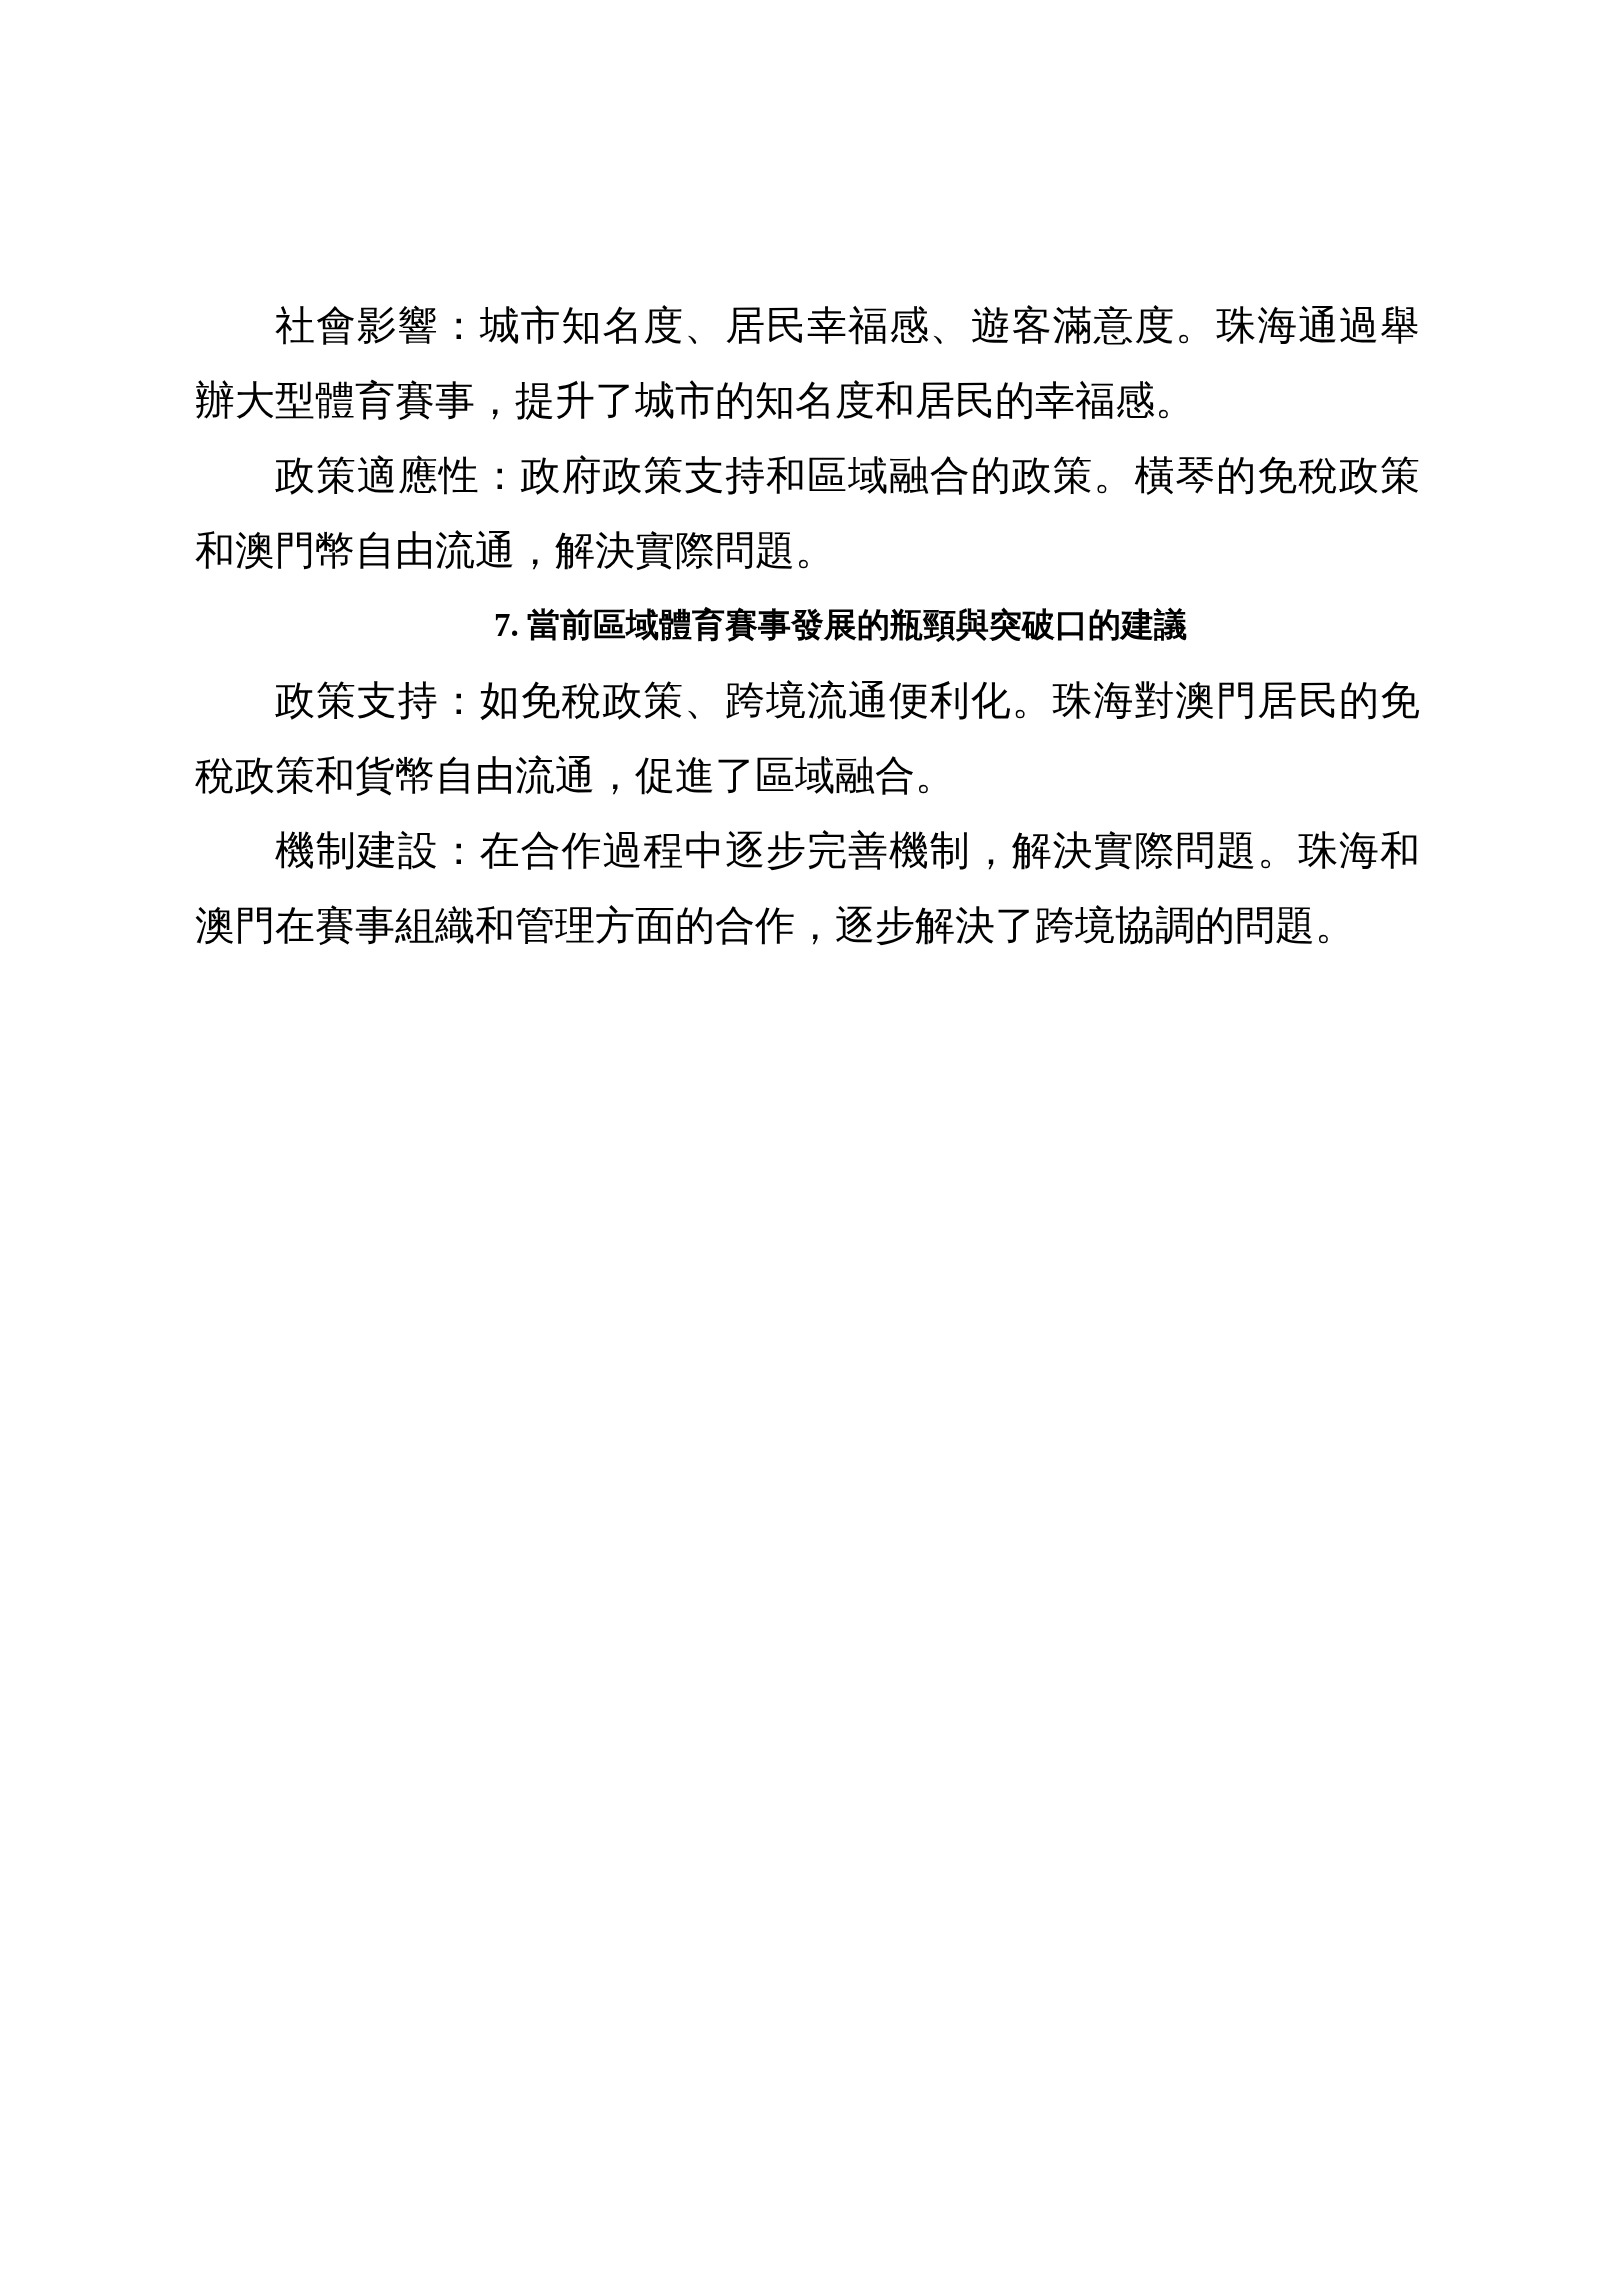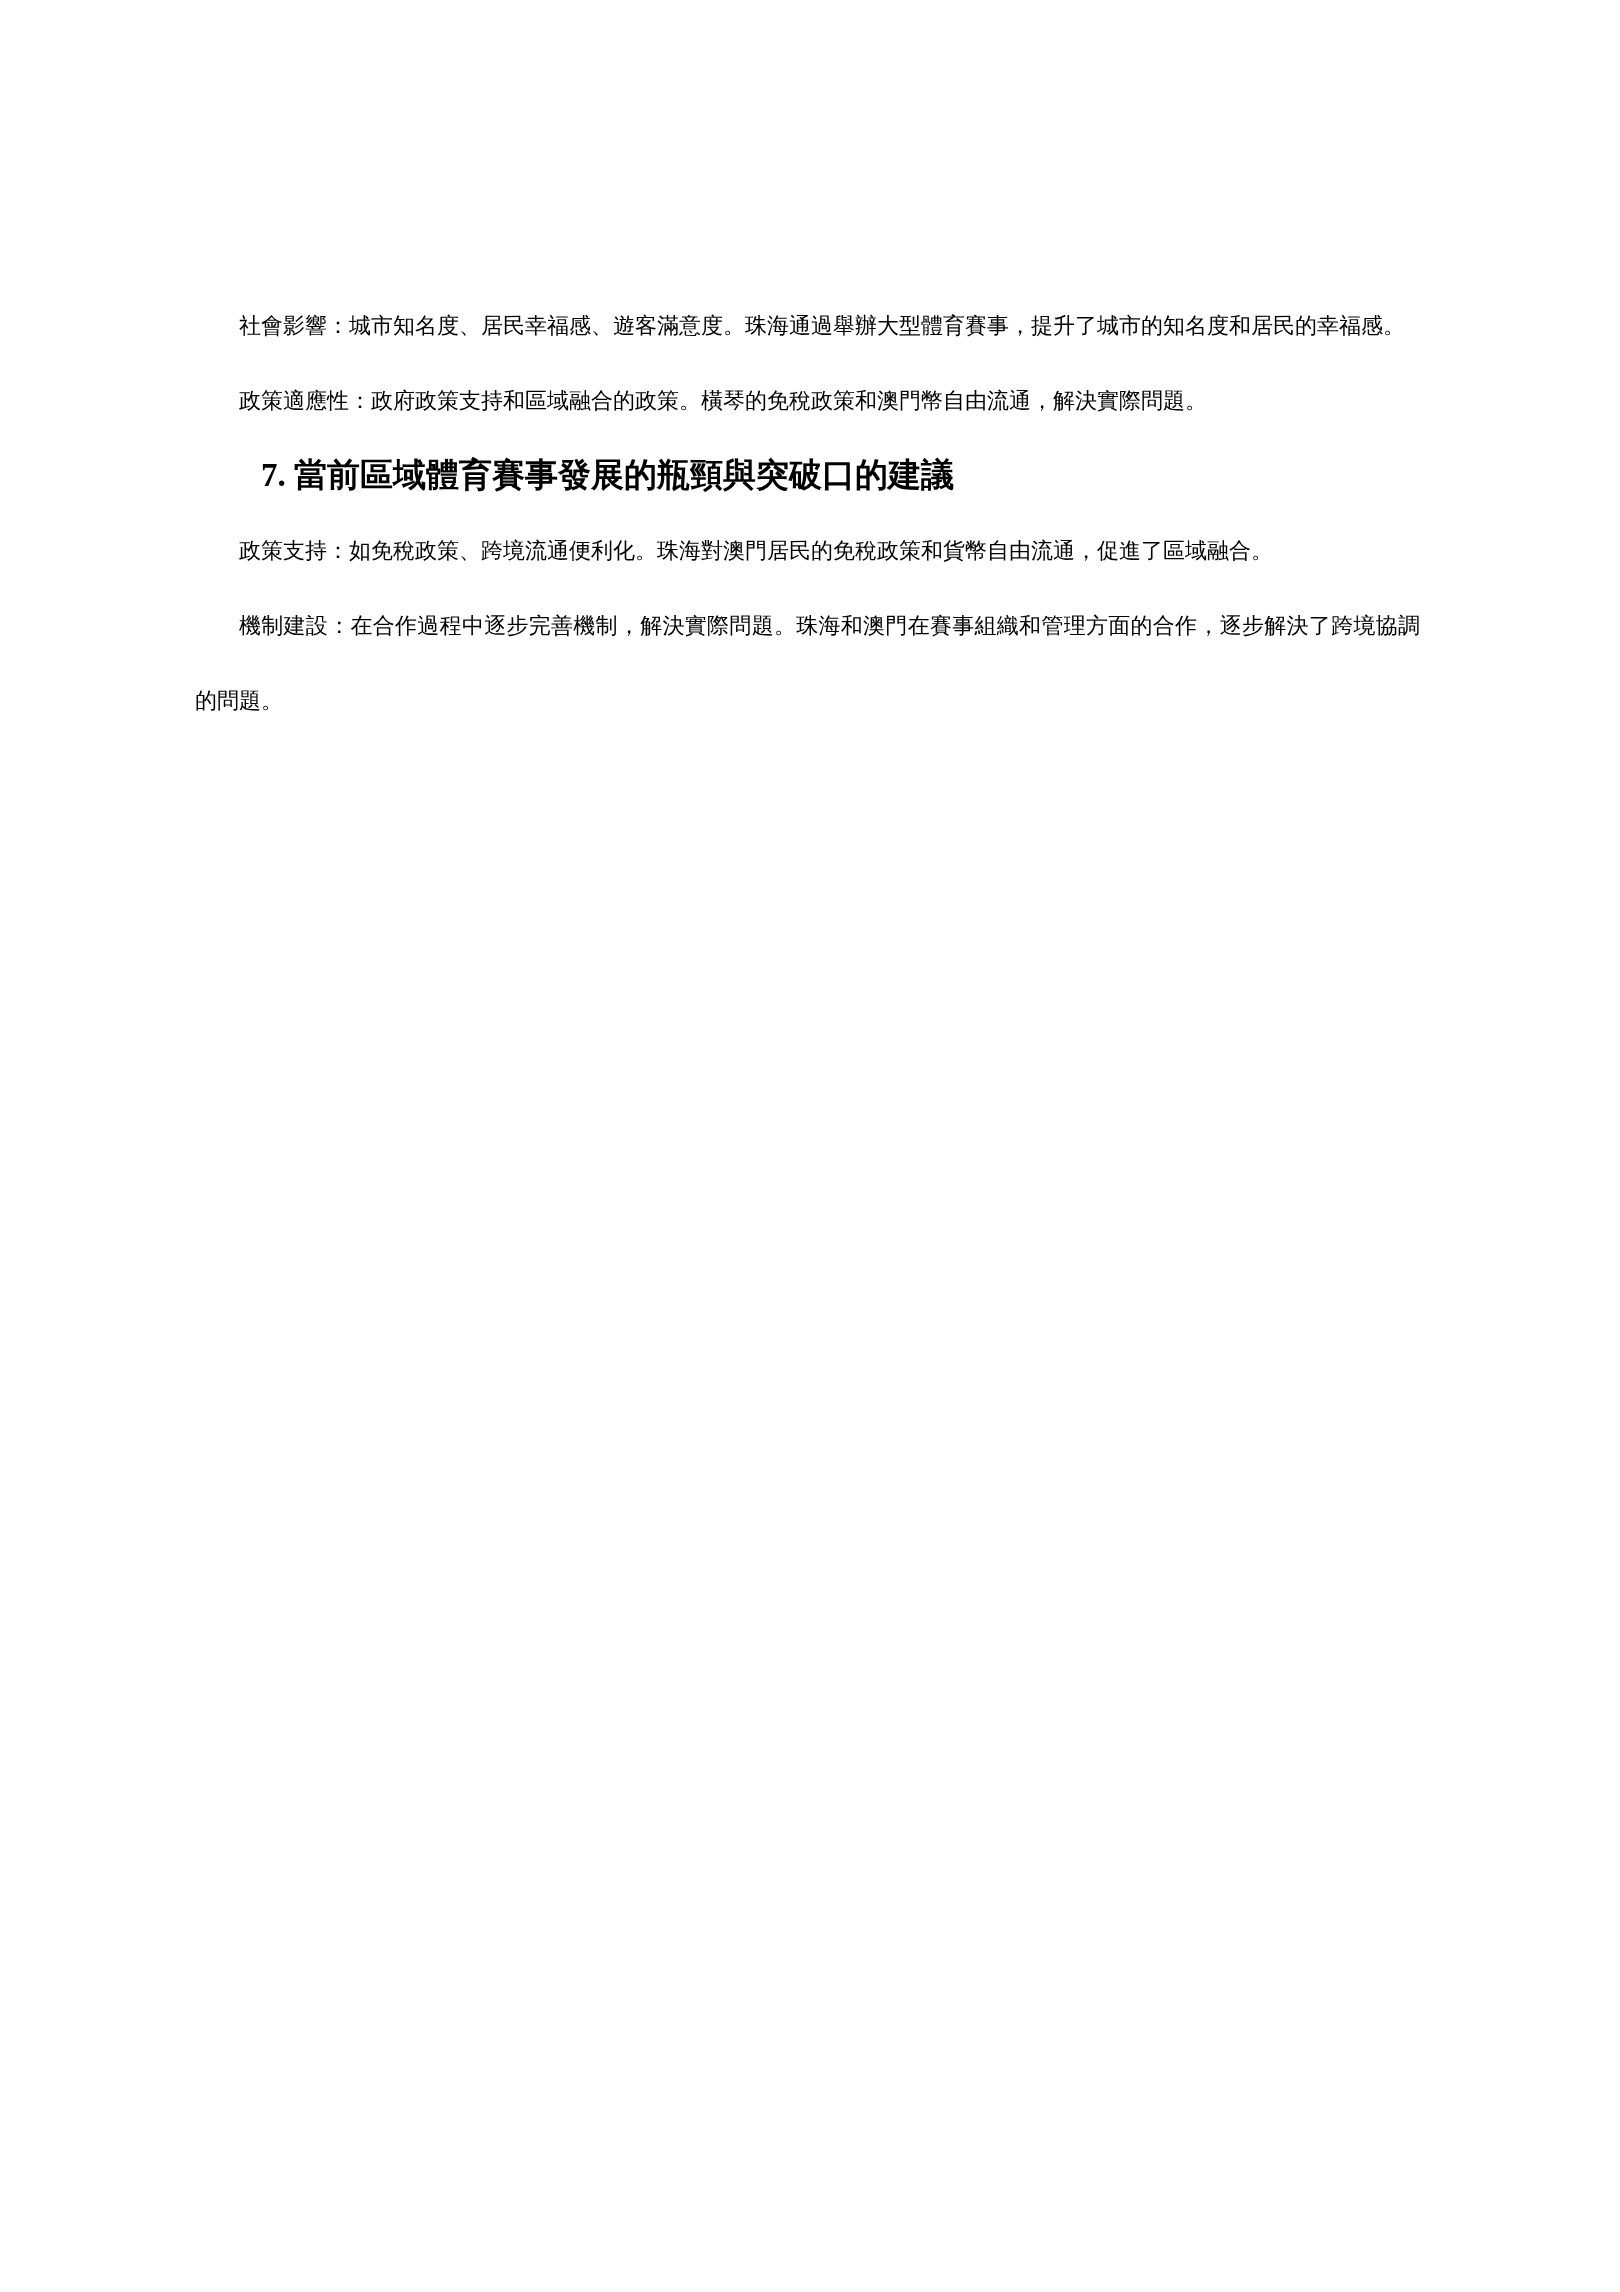--- a/index.html
+++ b/index.html
@@ -24,33 +24,33 @@
     background: #ffffff;
   }
   .content {
     position: absolute;
     left: 195px;
     top: 288px;
     width: 1225px;
   }
   .body-para {
     margin: 0;
-    font-size: 22px;
+    font-size: 40px;
     line-height: 75px;
     text-align: justify;
     text-indent: 2em;
     font-weight: 400;
   }
   .section-heading {
     margin: 0;
     font-size: 33px;
     line-height: 75px;
     text-indent: 2em;
     font-weight: 700;
-    text-align: left;
+    text-align: center;
   }
   .footer {
     position: absolute;
     left: 0;
     top: 2101px;
     width: 1620px;
     text-align: center;
     font-size: 25.5px;
     line-height: 31px;
     font-family: "Liberation Serif", "DejaVu Serif", serif;

